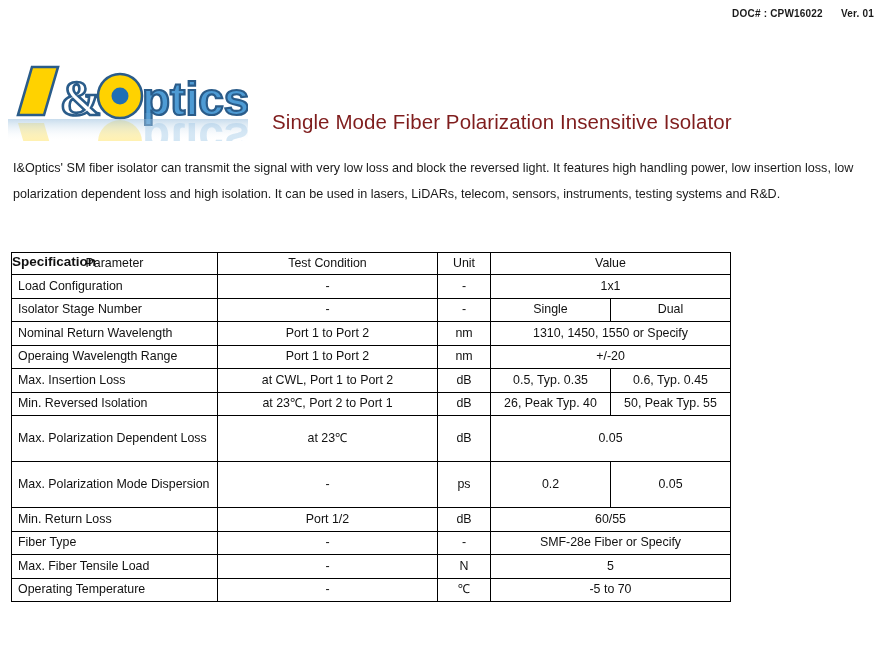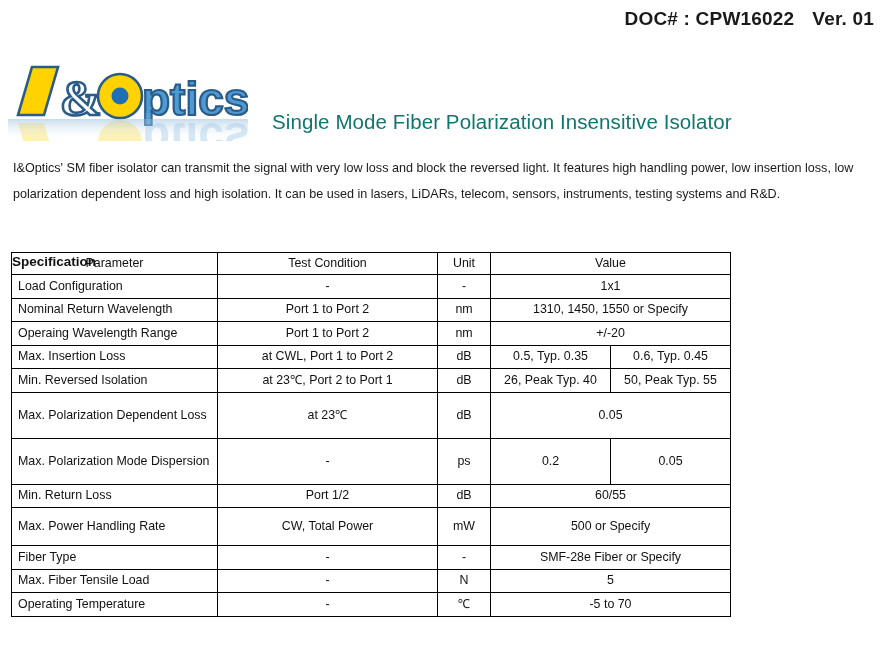--- a/index.html
+++ b/index.html
@@ -14,21 +14,21 @@
     color: #1a1a1a;
     position: relative;
     overflow: hidden;
   }
 
   
   .doc-meta {
     position: absolute;
     top: 8px;
     right: 14px;
-    font-size: 19px;
+    font-size: 10px;
     font-weight: bold;
     color: #1a1a1a;
     letter-spacing: 0.2px;
     white-space: nowrap;
   }
   .doc-meta .docnum { margin-right: 18px; }
 
   
   .logo-wrap {
     position: absolute;
@@ -38,21 +38,21 @@
     height: 78px;
   }
   .logo-svg { display: block; }
 
   
   .product-title {
     position: absolute;
     left: 272px;
     top: 110px;
     font-size: 20.5px;
-    color: #0f766e;
+    color: #7f1d1d;
     letter-spacing: 0.1px;
     white-space: nowrap;
   }
 
   
   .description {
     position: absolute;
     left: 13px;
     top: 155px;
     width: 858px;
@@ -156,20 +156,27 @@
       </tr>
     </thead>
     <tbody>
         <tr class="r-std">
           <td class="c-param param-two">Load Configuration</td>
           <td class="c-cond">-</td>
           <td class="c-unit">-</td>
           <td class="c-val" colspan="2">1x1</td>
         </tr>
         <tr class="r-std">
+          <td class="c-param param-two">Isolator Stage Number</td>
+          <td class="c-cond">-</td>
+          <td class="c-unit">-</td>
+          <td class="c-val">Single</td>
+          <td class="c-val">Dual</td>
+        </tr>
+        <tr class="r-std">
           <td class="c-param param-two">Nominal Return Wavelength</td>
           <td class="c-cond">Port 1 to Port 2</td>
           <td class="c-unit">nm</td>
           <td class="c-val" colspan="2">1310, 1450, 1550 or Specify</td>
         </tr>
         <tr class="r-std">
           <td class="c-param param-two">Operaing Wavelength Range</td>
           <td class="c-cond">Port 1 to Port 2</td>
           <td class="c-unit">nm</td>
           <td class="c-val" colspan="2">+/-20</td>
@@ -200,26 +207,20 @@
           <td class="c-unit">ps</td>
           <td class="c-val">0.2</td>
           <td class="c-val">0.05</td>
         </tr>
         <tr class="r-std">
           <td class="c-param param-two">Min. Return Loss</td>
           <td class="c-cond">Port 1/2</td>
           <td class="c-unit">dB</td>
           <td class="c-val" colspan="2">60/55</td>
         </tr>
-        <tr class="r-mid">
-          <td class="c-param param-two">Max. Power Handling Rate</td>
-          <td class="c-cond">CW, Total Power</td>
-          <td class="c-unit">mW</td>
-          <td class="c-val" colspan="2">500 or Specify</td>
-        </tr>
         <tr class="r-std">
           <td class="c-param param-two">Fiber Type</td>
           <td class="c-cond">-</td>
           <td class="c-unit">-</td>
           <td class="c-val" colspan="2">SMF-28e Fiber or Specify</td>
         </tr>
         <tr class="r-std">
           <td class="c-param param-two">Max. Fiber Tensile Load</td>
           <td class="c-cond">-</td>
           <td class="c-unit">N</td>

